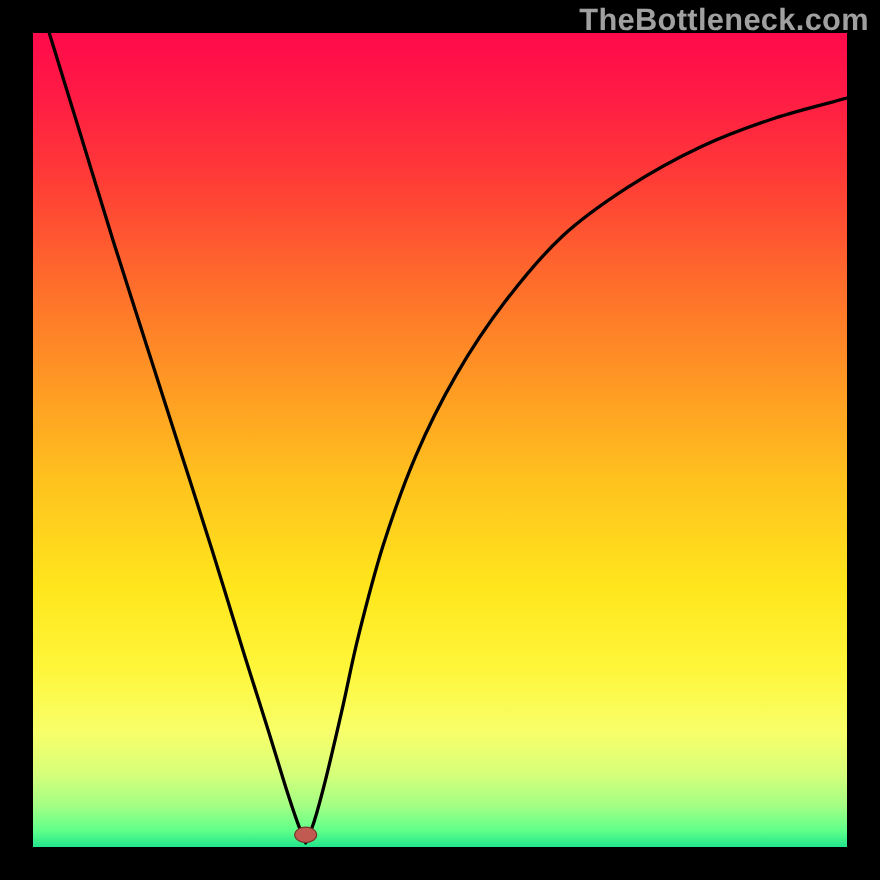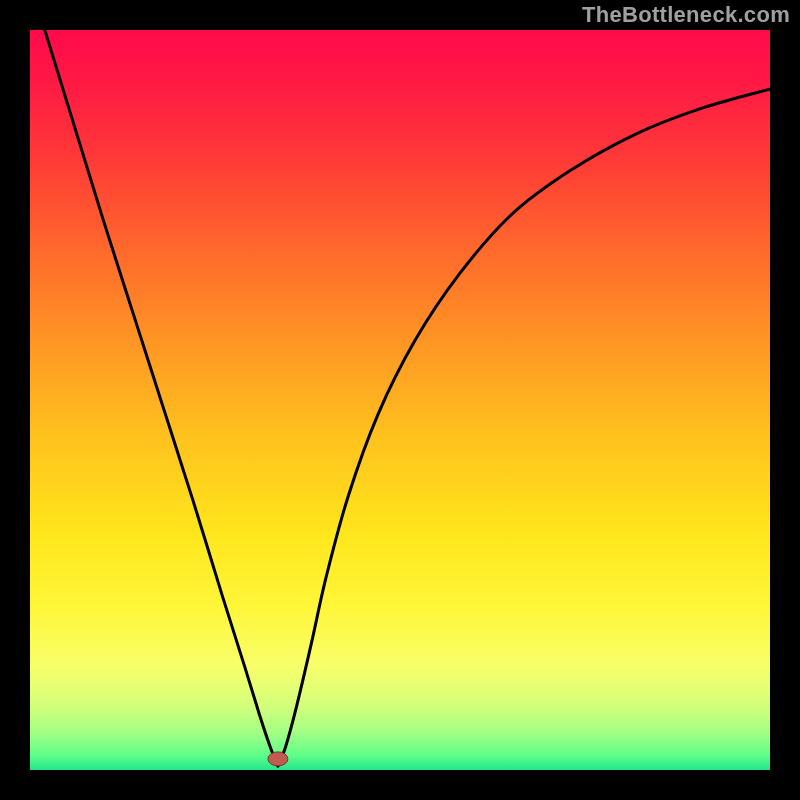--- a/index.html
+++ b/index.html
@@ -15,21 +15,21 @@
     position: relative;
     width: 800px;
     height: 800px;
     background: #000;
   }
   .watermark {
     position: absolute;
     top: 2px;
     right: 10px;
     color: #a0a0a0;
-    font-size: 22px;
+    font-size: 28px;
     font-weight: 600;
     letter-spacing: 0.3px;
     z-index: 20;
   }
   .plot {
     position: absolute;
     left: 30px;
     top: 30px;
     width: 740px;
     height: 740px;

